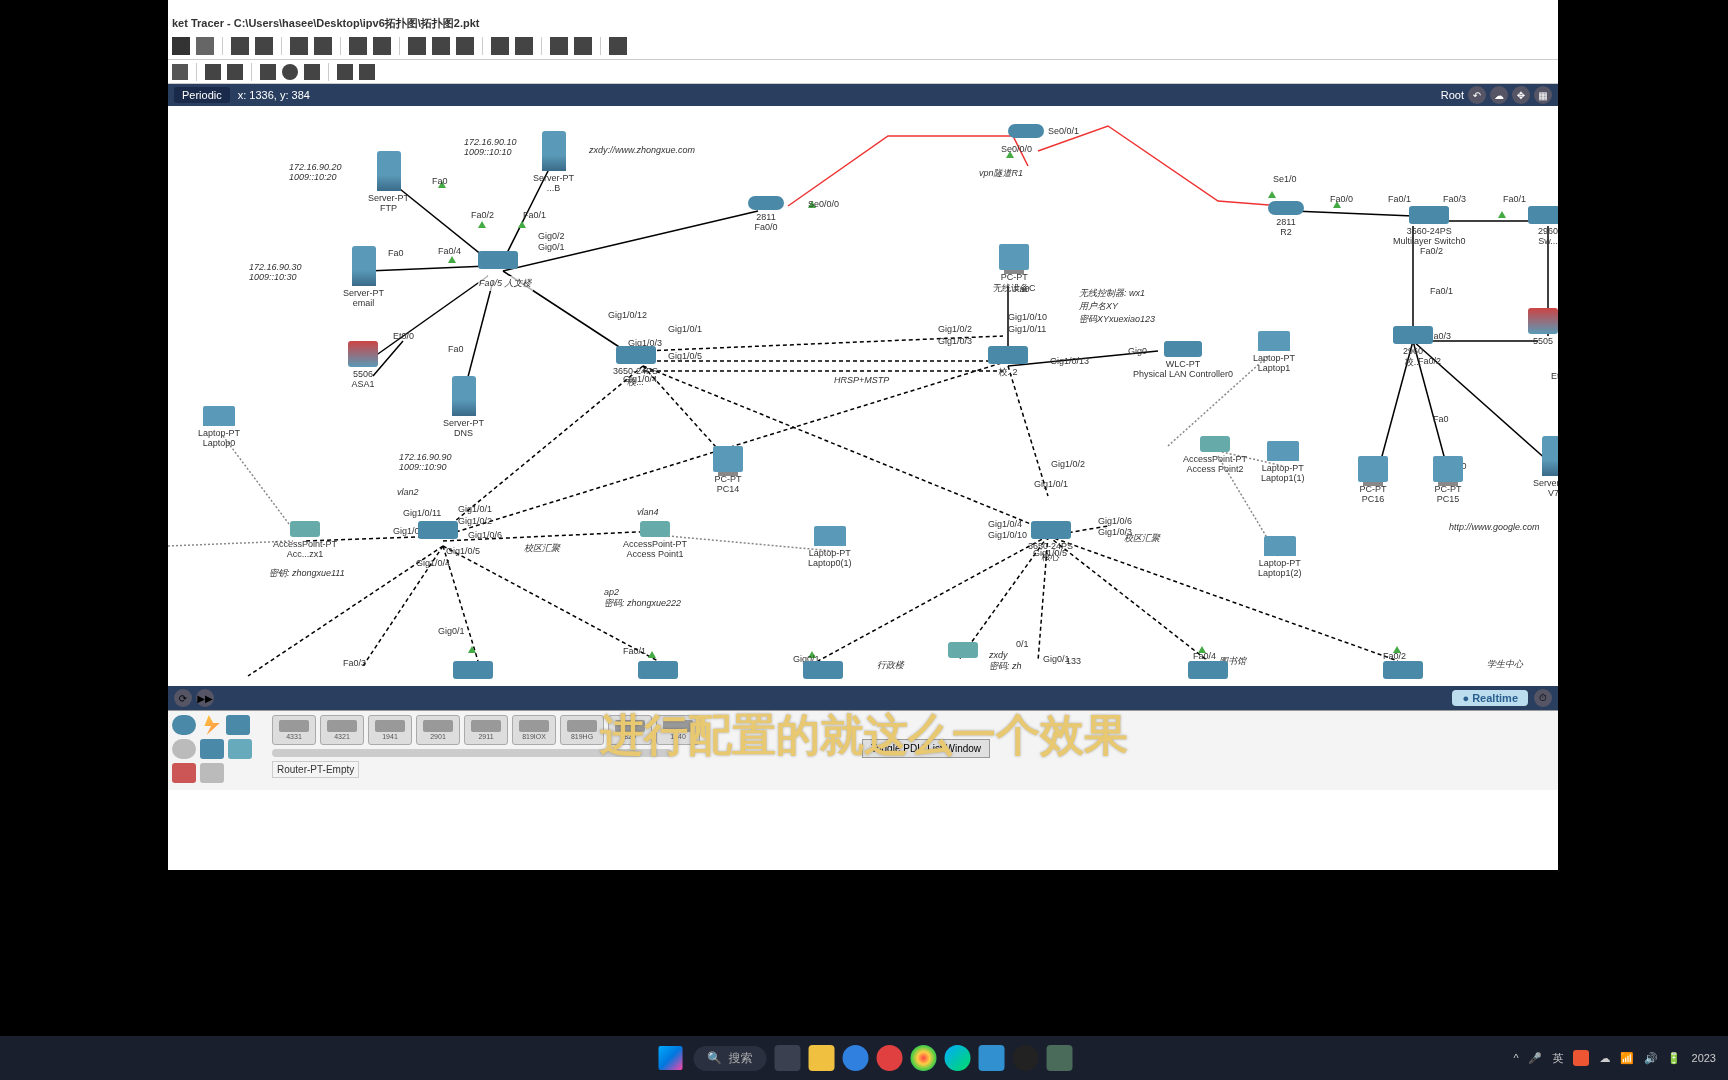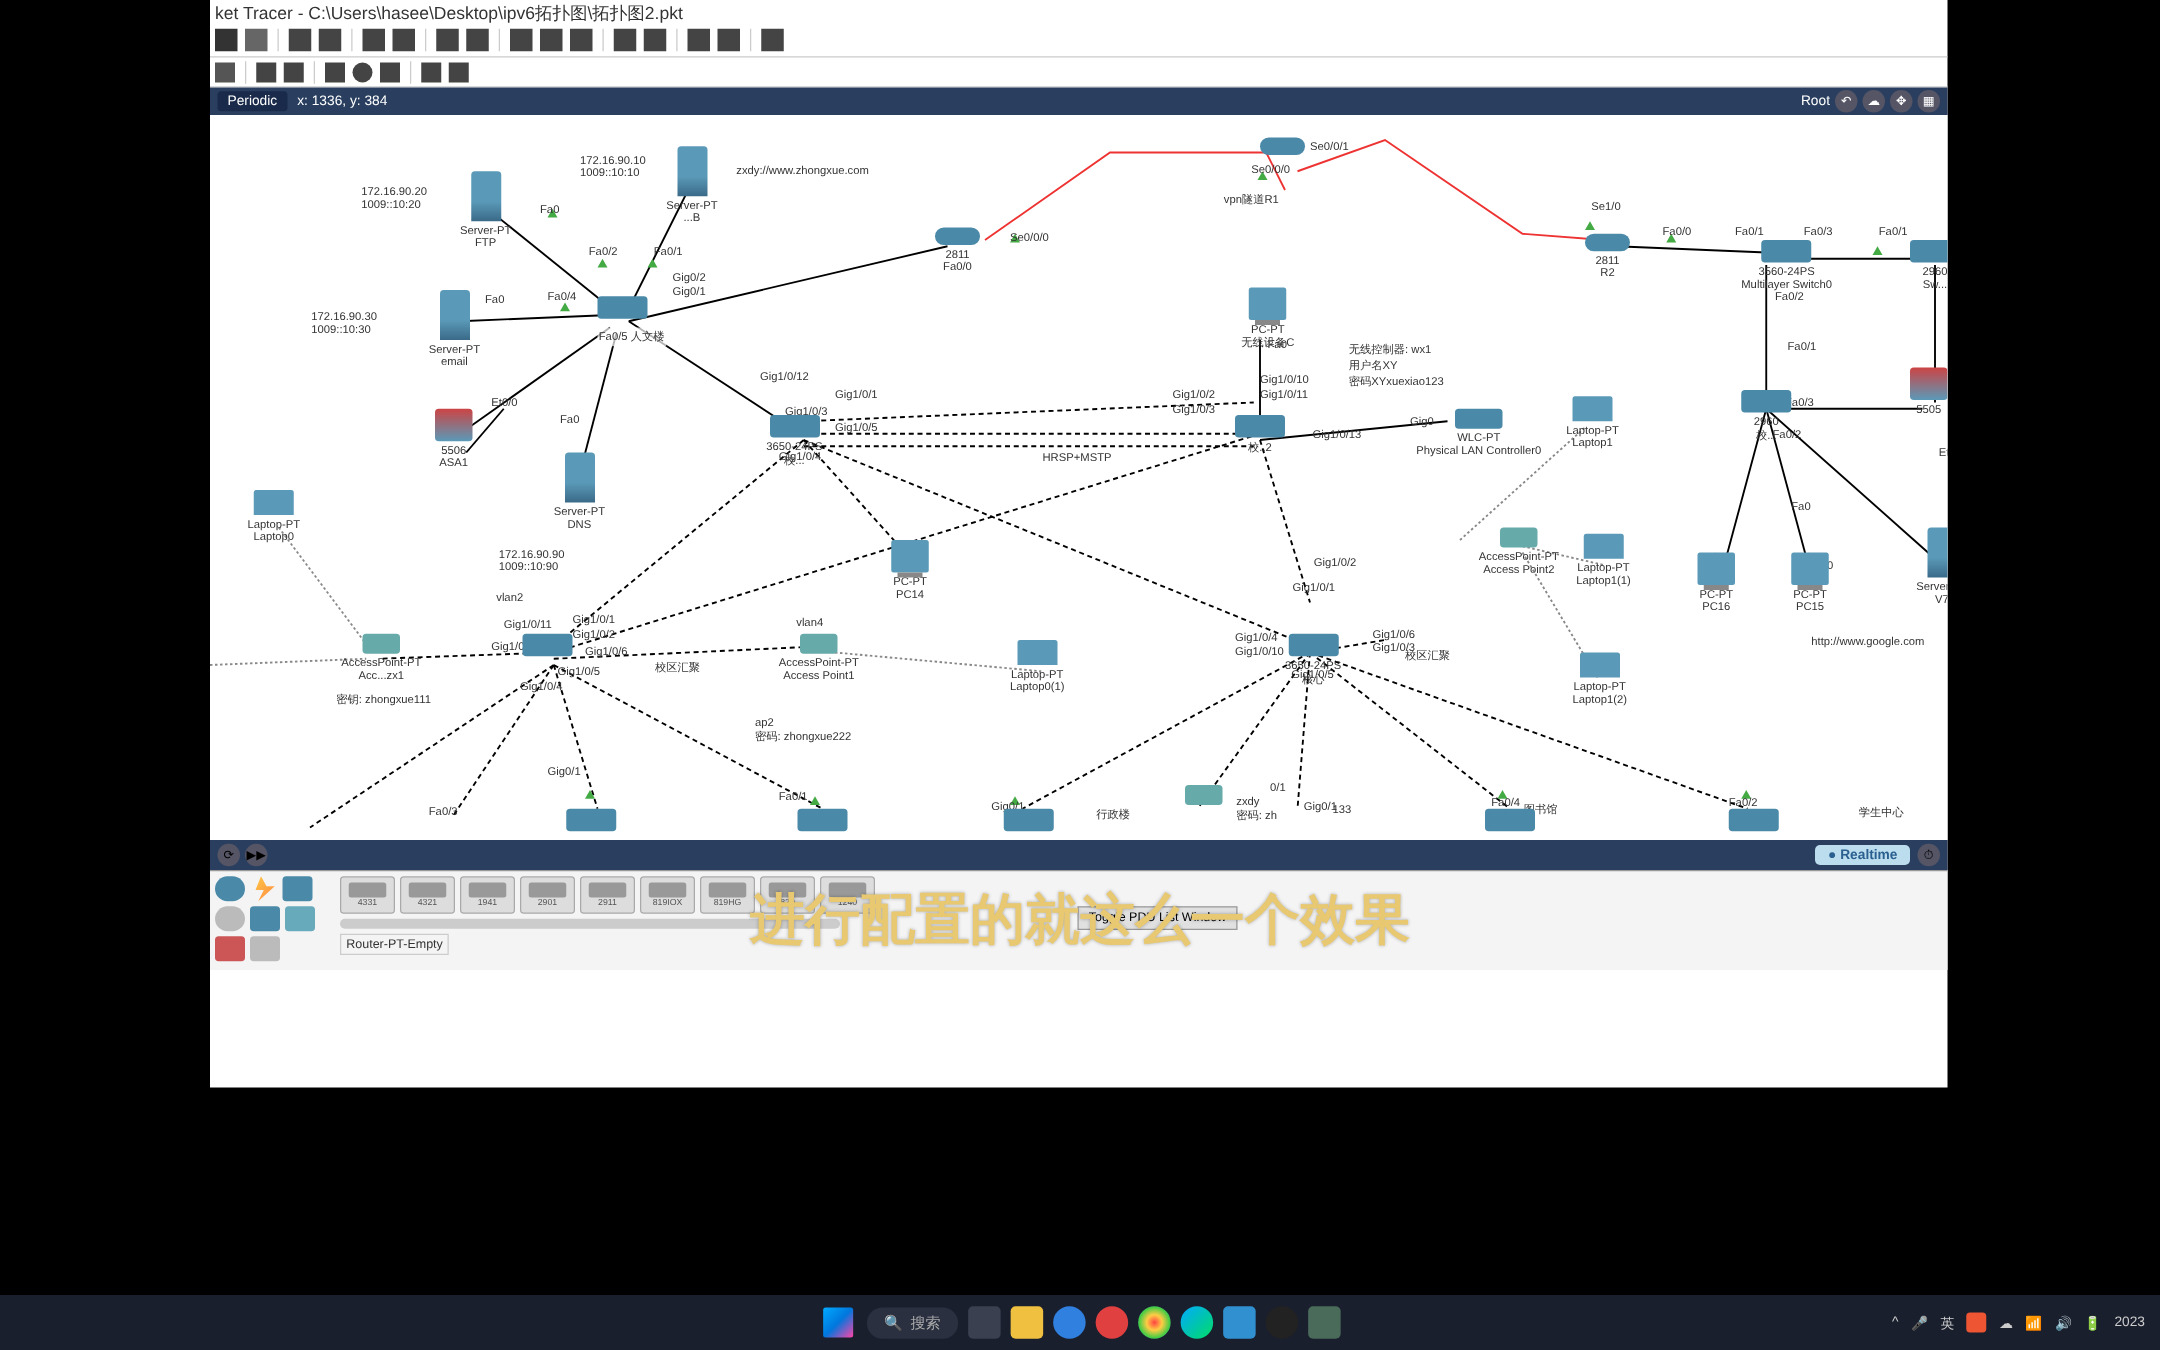--- a/index.html
+++ b/index.html
@@ -1,18 +1,18 @@
 <!DOCTYPE html>
 <html><head>
 <meta charset="utf-8">
 <style>
 * { margin: 0; padding: 0; box-sizing: border-box; font-family: Arial, sans-serif; }
 body { width: 1728px; height: 1080px; background: #000; overflow: hidden; position: relative; }
 .app { width: 1390px; height: 870px; background: #fff; position: absolute; top: 0; left: 168px; }
-.titlebar { height: 18px; font-size: 14px; padding: 2px 4px; color: #333; }
+.titlebar { height: 18px; font-size: 11px; padding: 16px 4px; color: #333; font-weight: bold; }
 .menubar { height: 18px; display: flex; gap: 18px; padding: 2px 8px; font-size: 11px; color: #333; }
 .menubar span { cursor: pointer; }
 .toolbar { height: 28px; display: flex; gap: 6px; padding: 3px 4px; border-bottom: 1px solid #ccc; align-items: center; }
 .toolbar2 { height: 24px; display: flex; gap: 6px; padding: 2px 4px; border-bottom: 1px solid #ccc; align-items: center; }
 .tbicon { width: 18px; height: 18px; background: #444; display: inline-block; }
 .tbsep { width: 1px; height: 18px; background: #ccc; margin: 0 2px; }
 .viewbar { height: 22px; background: #2a3f5f; color: #fff; display: flex; align-items: center; padding: 0 6px; font-size: 11px; justify-content: space-between; }
 .viewbar-left { display: flex; align-items: center; gap: 8px; }
 .viewbar-right { display: flex; align-items: center; gap: 4px; }
 .tab-physical { background: #1a2a4a; padding: 2px 8px; border-radius: 3px; }
@@ -24,21 +24,21 @@
 .dev-pc { background: #5a9ab8; height: 26px; width: 30px; border-radius: 2px; position: relative; }
 .dev-pc::after { content: ''; position: absolute; bottom: -4px; left: 5px; width: 20px; height: 4px; background: #888; }
 .dev-laptop { background: #5a9ab8; height: 20px; width: 32px; border-radius: 2px 2px 0 0; }
 .dev-router { background: #4a8aa8; height: 14px; width: 36px; border-radius: 7px; }
 .dev-switch { background: #4a8aa8; height: 18px; width: 40px; border-radius: 3px; }
 .dev-ap { background: #6aa; height: 16px; width: 30px; border-radius: 3px; }
 .dev-asa { background: linear-gradient(#c44, #5a9ab8); height: 26px; width: 30px; }
 .dev-wlc { background: #4a8aa8; height: 16px; width: 38px; border-radius: 3px; }
 .label { font-size: 9px; color: #333; white-space: nowrap; }
 .port-label { position: absolute; font-size: 9px; color: #333; z-index: 4; white-space: nowrap; }
-.note { position: absolute; font-size: 9px; color: #333; z-index: 4; background: rgba(255,255,255,0.7); padding: 1px; }
+.note { position: absolute; font-size: 9px; color: #333; z-index: 4; background: rgba(255,255,255,0.7); padding: 1px; font-style: italic; }
 svg.wires { position: absolute; top: 0; left: 0; width: 100%; height: 100%; z-index: 2; }
 .tri { position: absolute; width: 0; height: 0; border-left: 4px solid transparent; border-right: 4px solid transparent; border-bottom: 7px solid #4a4; z-index: 3; }
 .timebar { height: 24px; background: #2a3f5f; display: flex; align-items: center; justify-content: space-between; padding: 0 6px; }
 .timebar-left { display: flex; gap: 4px; }
 .realtime-btn { background: #bde; color: #2a5f8f; padding: 2px 10px; border-radius: 4px; font-size: 11px; font-weight: bold; }
 .bottom-panel { height: 80px; background: #f4f4f4; display: flex; border-top: 1px solid #999; }
 .palette-left { width: 100px; padding: 4px; display: flex; flex-wrap: wrap; gap: 4px; align-content: flex-start; }
 .pal-icon { width: 24px; height: 20px; background: #4a8aa8; border-radius: 3px; }
 .pal-bolt { width: 22px; height: 20px; background: linear-gradient(135deg, #fc4, #f84); clip-path: polygon(40% 0, 60% 40%, 90% 40%, 30% 100%, 50% 55%, 20% 55%); }
 .palette-mid { flex: 1; padding: 4px; }

